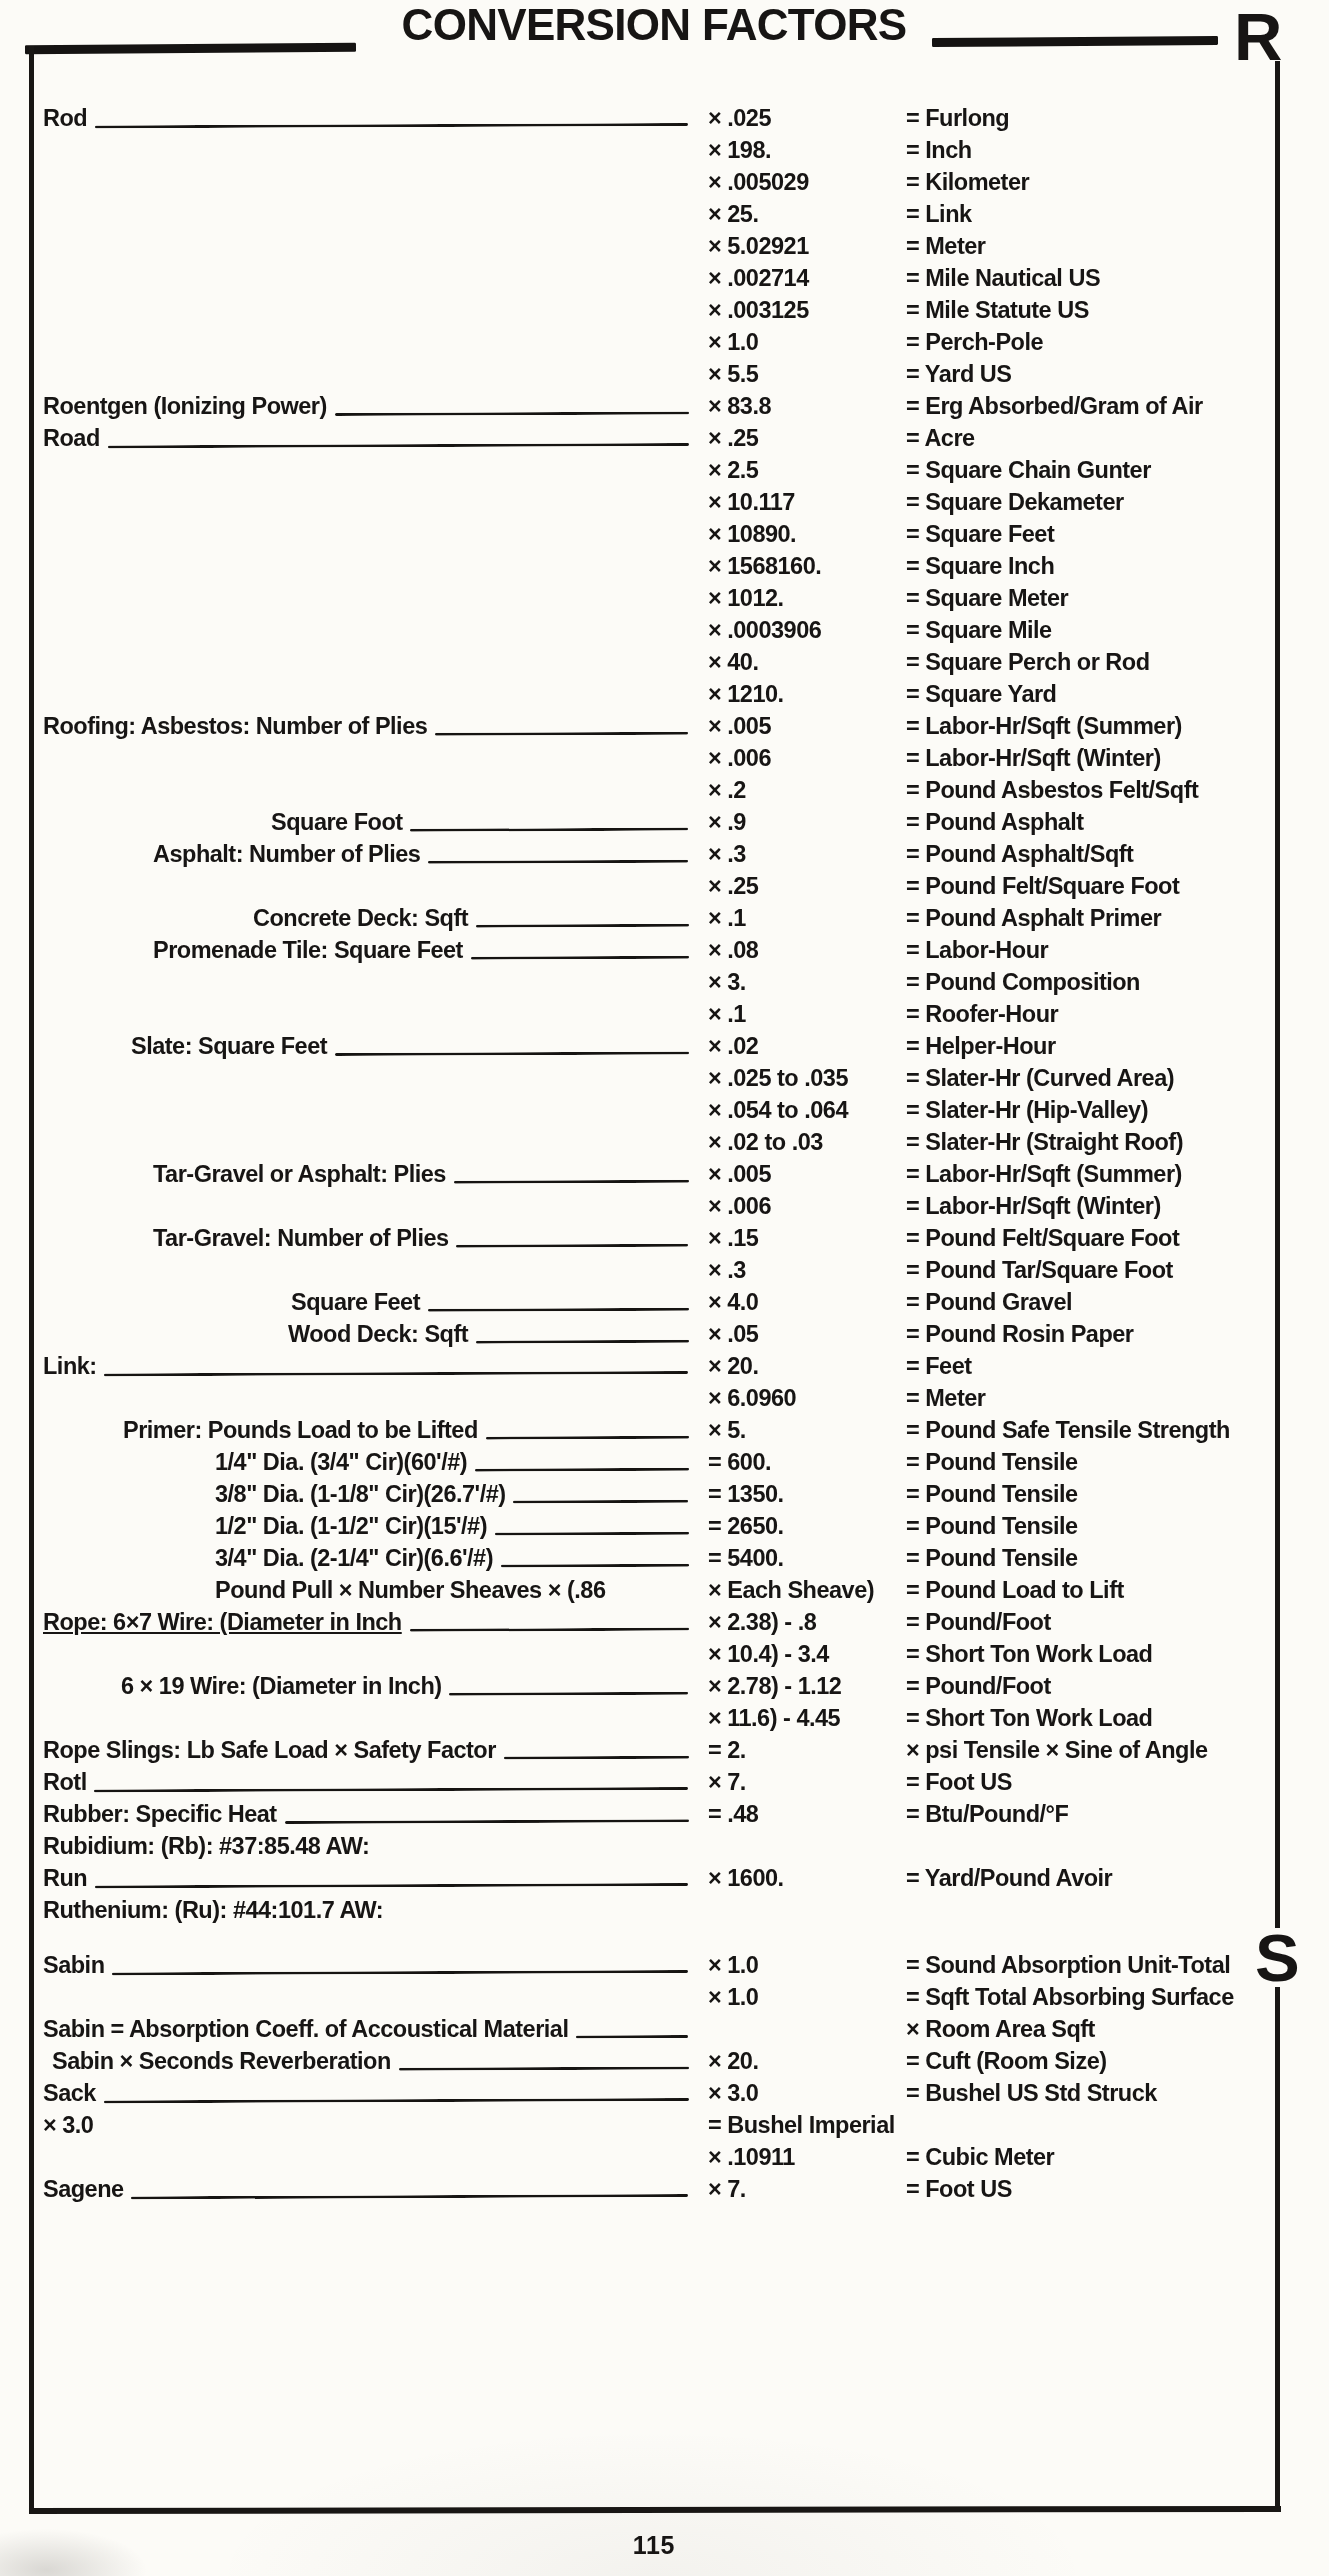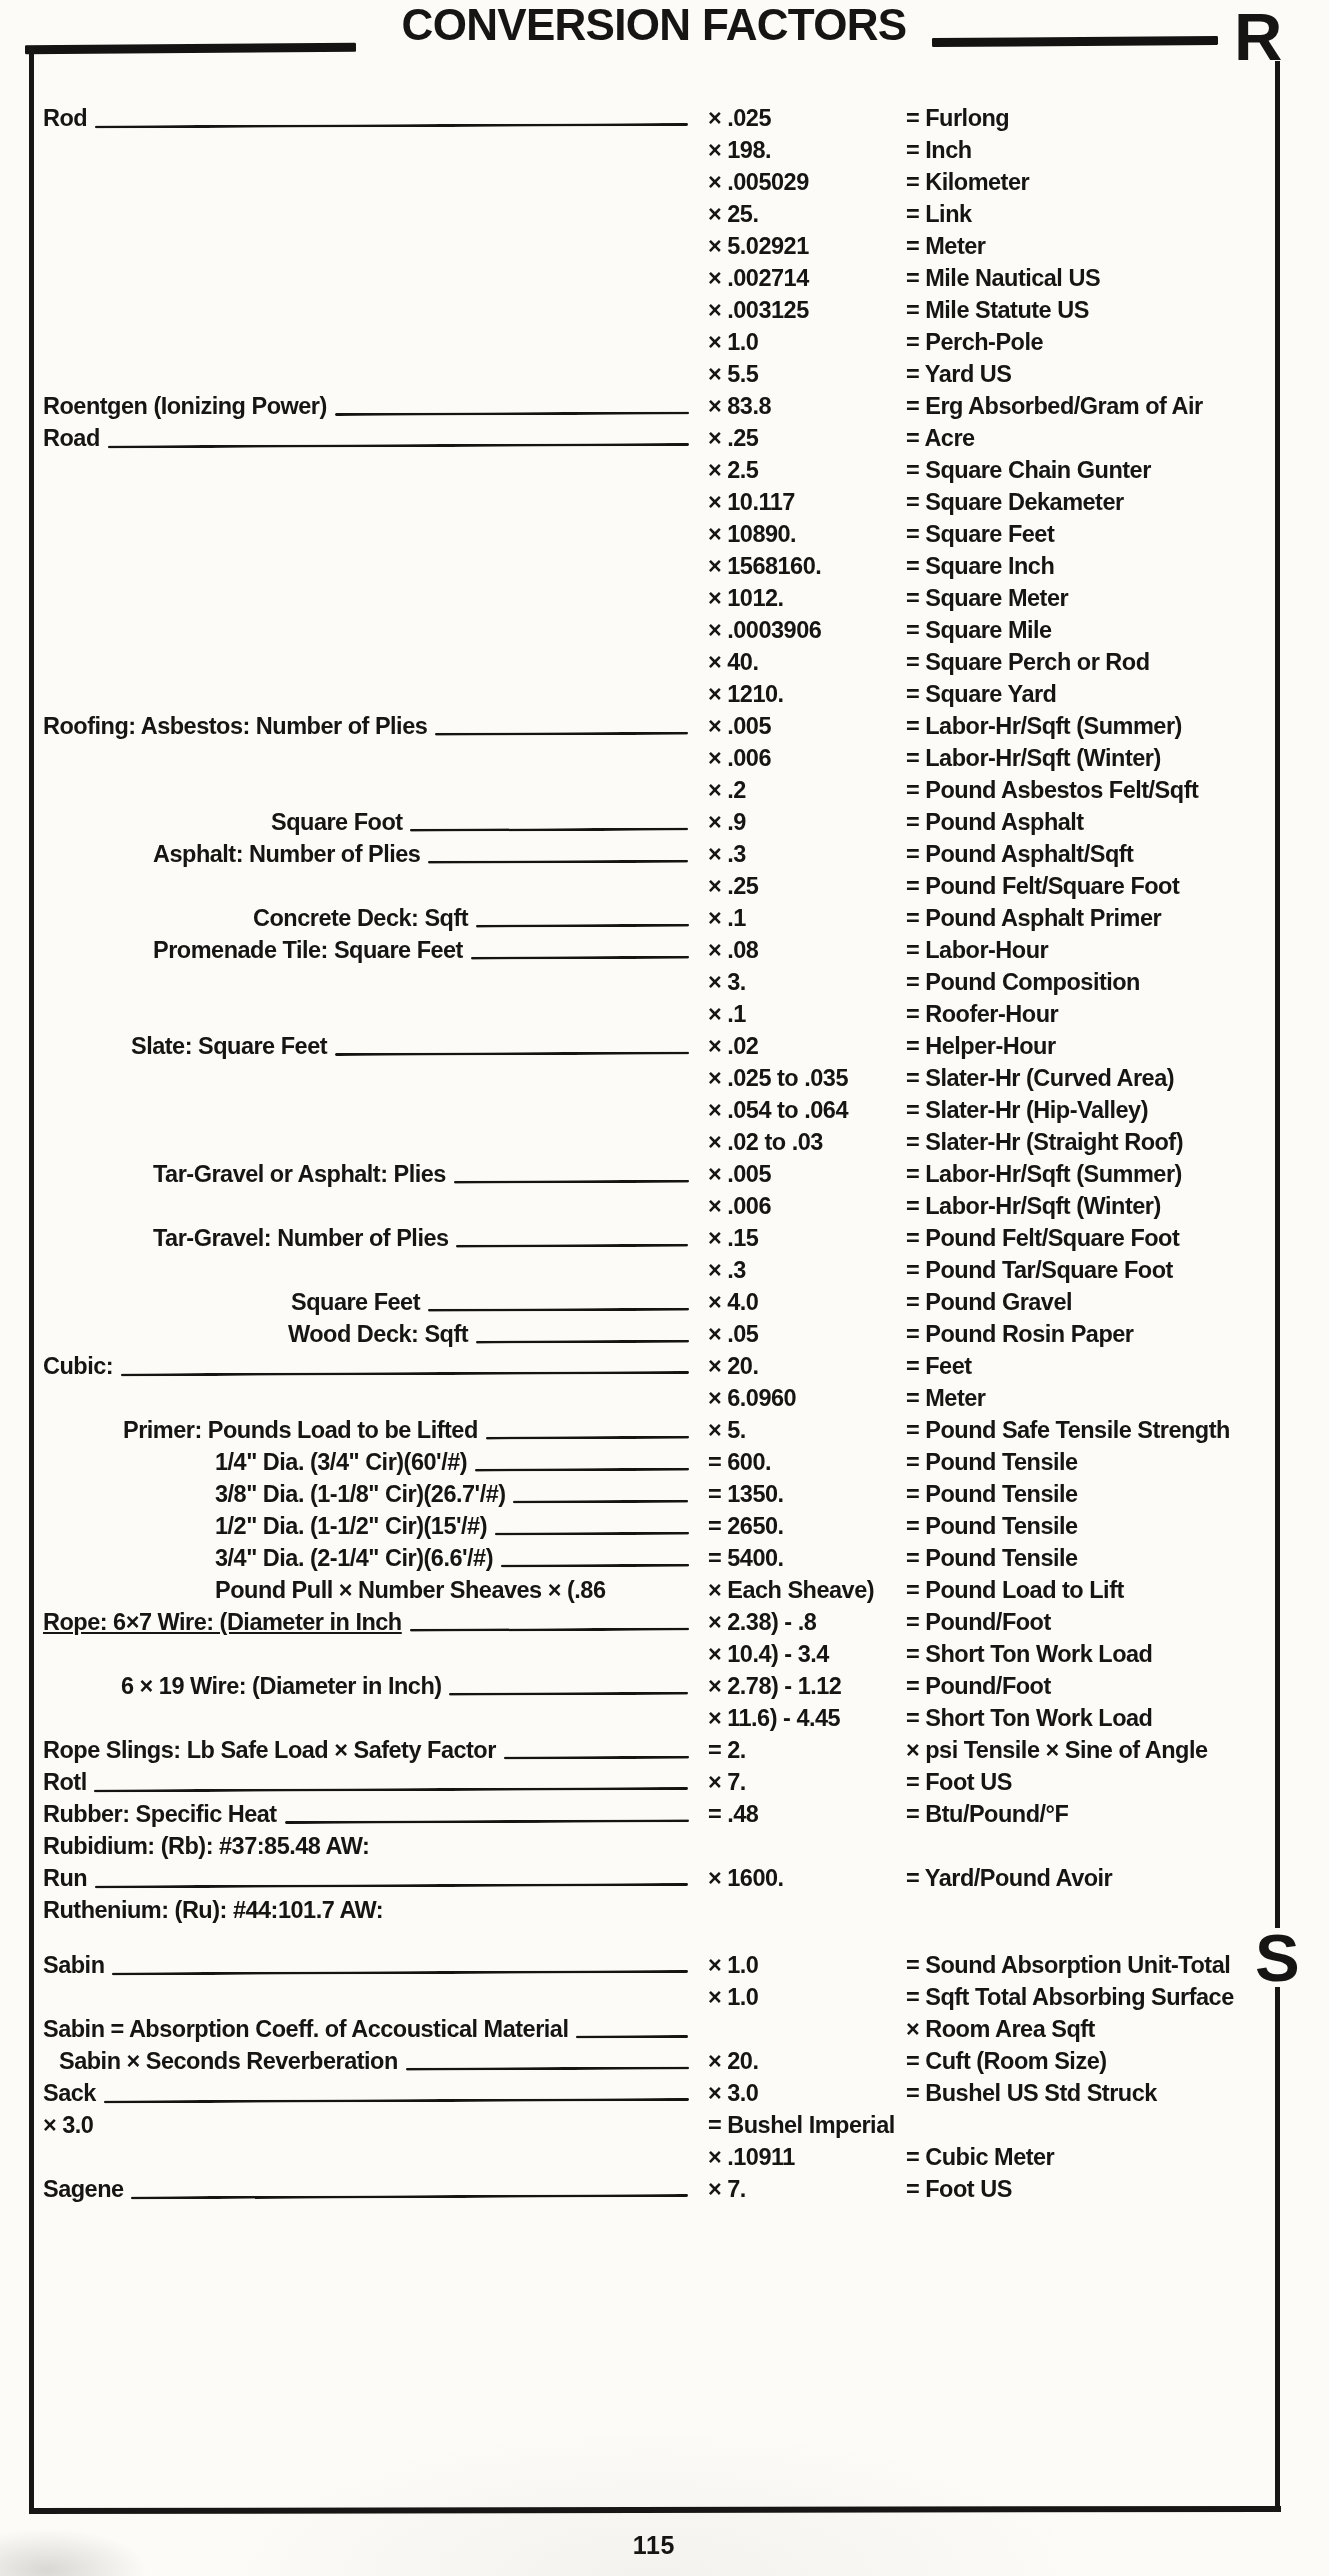--- a/index.html
+++ b/index.html
@@ -382,21 +382,21 @@
     <div class="row">
     <div class="lab">
       <span class="txt" style="margin-left: 245px;">Wood Deck: Sqft</span>
       <span class="leader"></span>
     </div>
     <div class="factor">× .05</div>
     <div class="result">= Pound Rosin Paper</div>
   </div>
     <div class="row">
     <div class="lab">
-      <span class="txt" style="margin-left: 0px;">Cubic:</span>
+      <span class="txt" style="margin-left: 0px;">Link:</span>
       <span class="leader"></span>
     </div>
     <div class="factor">× 20.</div>
     <div class="result">= Feet</div>
   </div>
     <div class="row">
     <div class="lab">
       <span class="txt" style="margin-left: 0px;"></span>
       <span class="leader off"></span>
     </div>
@@ -550,21 +550,21 @@
     <div class="row">
     <div class="lab">
       <span class="txt" style="margin-left: 0px;">Sabin = Absorption Coeff. of Accoustical Material</span>
       <span class="leader"></span>
     </div>
     <div class="factor"></div>
     <div class="result">× Room Area Sqft</div>
   </div>
     <div class="row">
     <div class="lab">
-      <span class="txt" style="margin-left: 16px;">Sabin × Seconds Reverberation</span>
+      <span class="txt" style="margin-left: 9px;">Sabin × Seconds Reverberation</span>
       <span class="leader"></span>
     </div>
     <div class="factor">× 20.</div>
     <div class="result">= Cuft (Room Size)</div>
   </div>
     <div class="row">
     <div class="lab">
       <span class="txt" style="margin-left: 0px;">Sack</span>
       <span class="leader"></span>
     </div>

